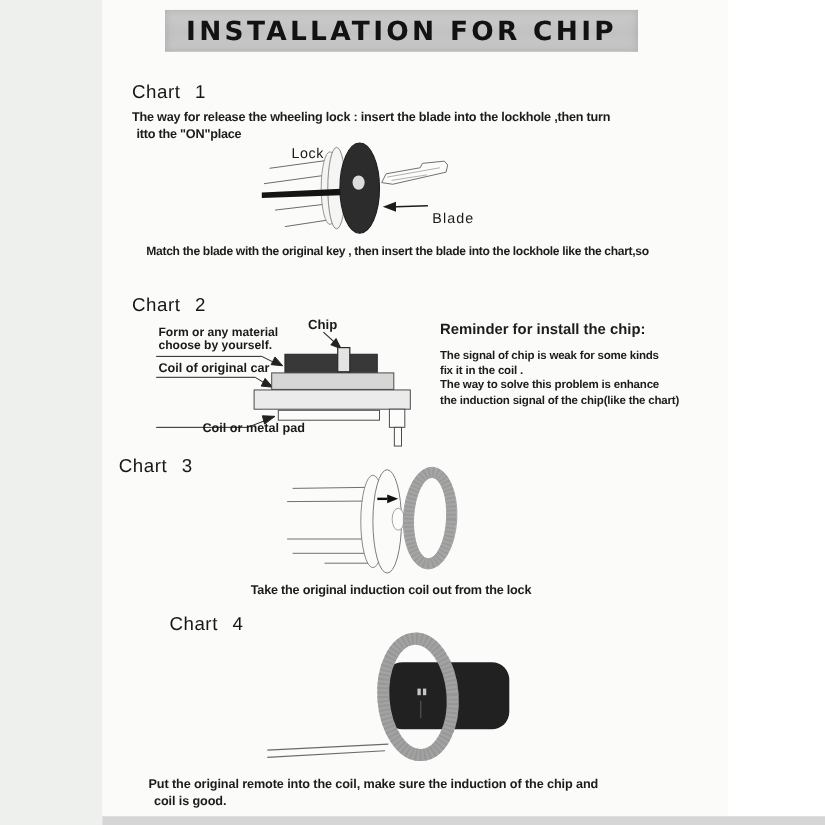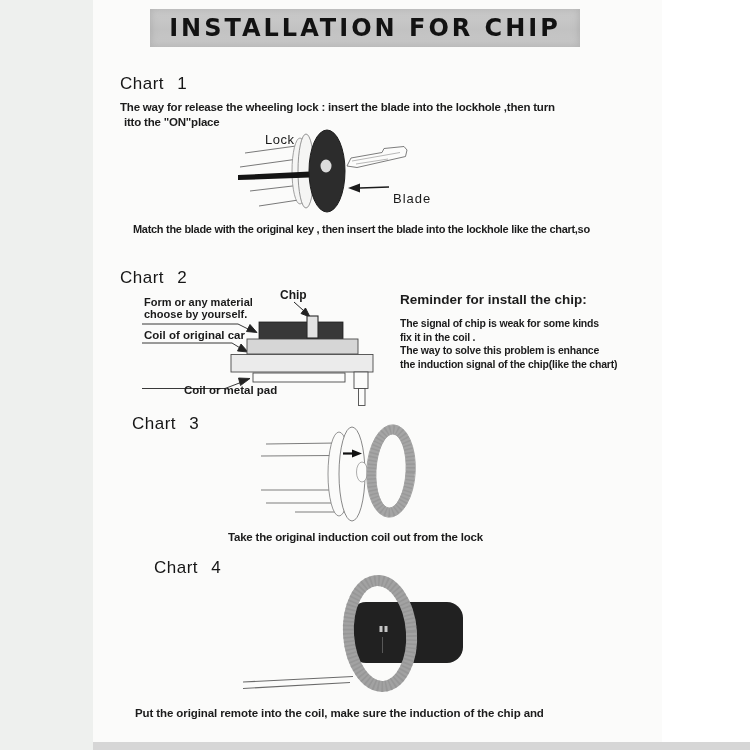--- a/index.html
+++ b/index.html
@@ -118,21 +118,21 @@
 <div class="abs diagram-label" style="left:144px;top:384px;font-size:11.5px;margin-left:40px;">Coil or metal pad</div>
 
 <div class="abs body-bold" style="left:400px;top:292px;font-size:13.5px;">Reminder for install the chip:</div>
 <div class="abs body-bold" style="left:400px;top:317px;font-size:10.5px;line-height:13.5px;letter-spacing:-0.2px;">
   <span class="ln">The signal of chip is weak for some kinds</span>
   <span class="ln">fix it in the coil .</span>
   <span class="ln">The way to solve this problem is enhance</span>
   <span class="ln">the induction signal of the chip(like the chart)</span>
 </div>
 
-<div class="abs chart-heading" style="left:132px;top:414px;">Chart 3</div>
+<div class="abs chart-heading" style="left:108px;top:414px;">Chart 3</div>
 
 <svg style="left:255px;top:423px;" width="180" height="105" viewBox="255 423 180 105">
   <g stroke="#666" stroke-width="0.85">
     <line x1="266" y1="444" x2="337" y2="443"></line>
     <line x1="261" y1="456" x2="333" y2="455.5"></line>
     <line x1="261" y1="490" x2="333" y2="490"></line>
     <line x1="266" y1="503" x2="337" y2="503"></line>
     <line x1="295" y1="512" x2="344" y2="512"></line>
   </g>
   <ellipse cx="339" cy="474" rx="11" ry="42" fill="#fbfbfa" stroke="#7a7a7a" stroke-width="0.8"></ellipse>
@@ -167,13 +167,14 @@
     <rect x="408" y="623" width="7" height="15" fill="#d2d2d2"></rect>
   </g>
   <g transform="rotate(-4 380 633.5)">
     <ellipse cx="380" cy="633.5" rx="31.5" ry="53" fill="none" stroke="#a2a2a2" stroke-width="11"></ellipse>
     <ellipse cx="380" cy="633.5" rx="31.5" ry="53" fill="none" stroke="#8b8b8b" stroke-width="11" stroke-dasharray="1.6 2.4" opacity="0.5"></ellipse>
   </g>
 </svg>
 
 <div class="abs body-bold" style="left:135px;top:706px;font-size:11.5px;line-height:15.5px;letter-spacing:-0.1px;">
   <span class="ln">Put the original remote into the coil, make sure the induction of the chip and</span>
+  <span class="ln" style="padding-left:5px;">coil is good.</span>
 </div>
 
 </body></html>

